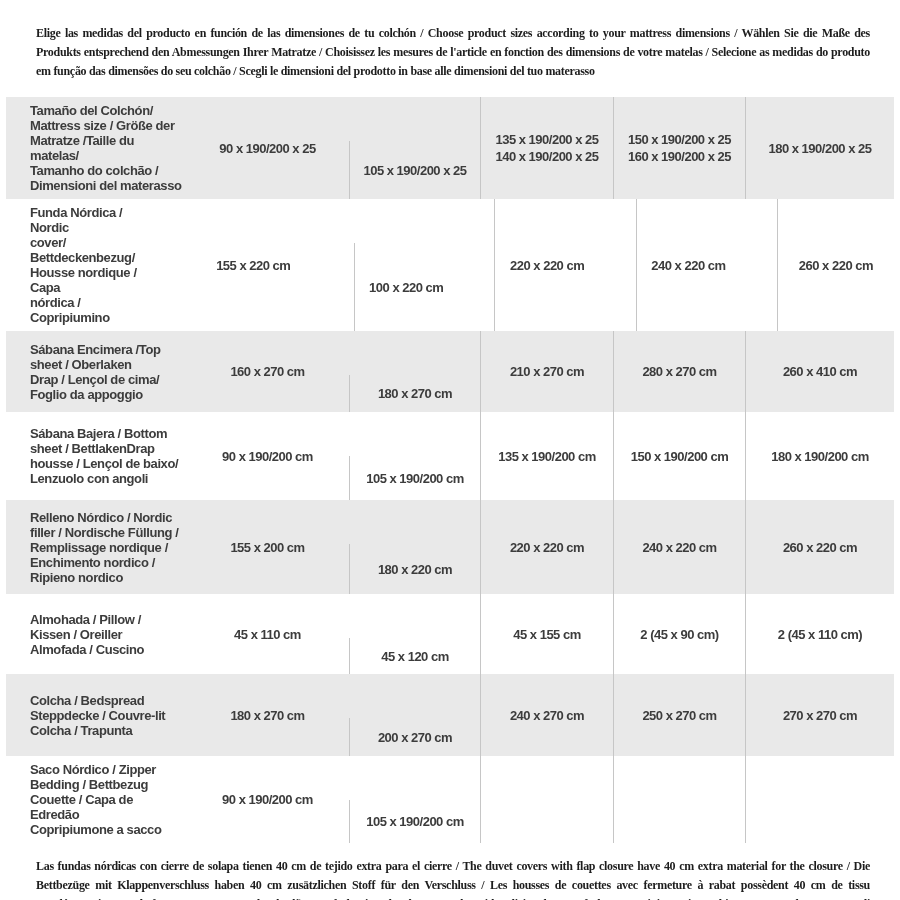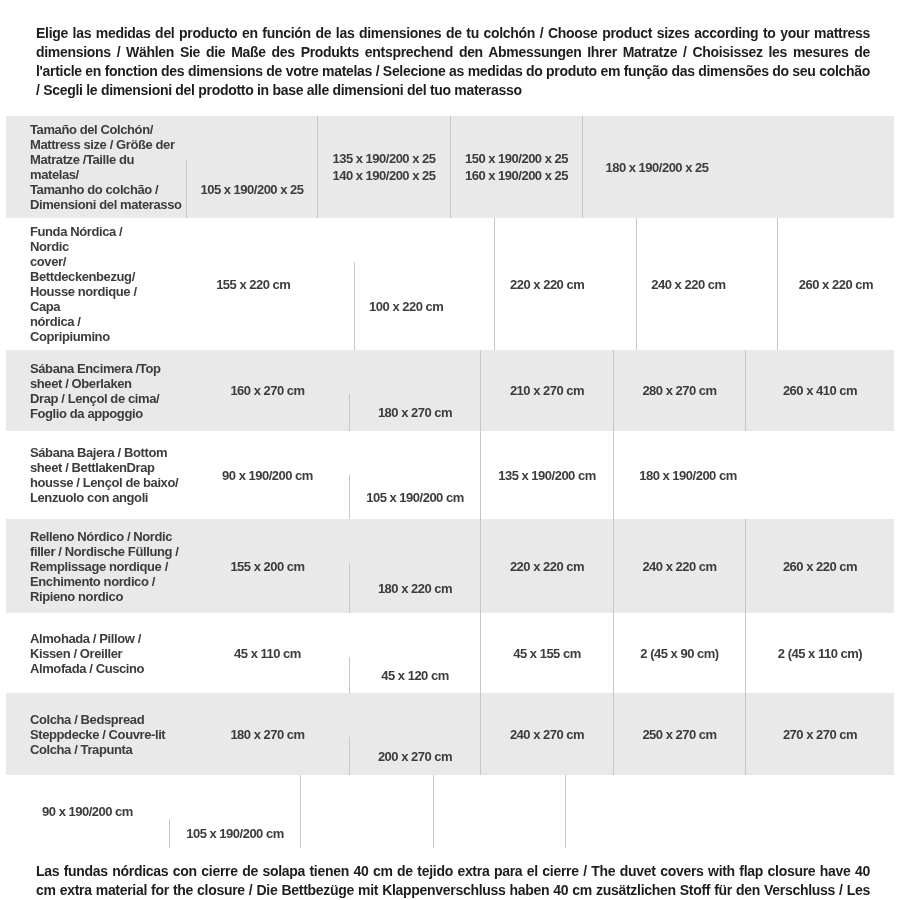--- a/index.html
+++ b/index.html
@@ -3,22 +3,22 @@
 <meta charset="utf-8">
 <style>
   html,body{margin:0;padding:0;background:#ffffff;}
   .page{
     width:900px;height:900px;background:#ffffff;overflow:hidden;
     font-family:"Liberation Sans",sans-serif;font-weight:bold;font-stretch:condensed;
     color:#3c3c3c;box-sizing:border-box;
   }
   .para{
     margin:0 30px 0 36px;
-    font-size:14px;line-height:19px;letter-spacing:-0.3px;
-    text-align:justify;color:#1d1d1d;white-space:normal;
+    font-size:12px;line-height:19px;letter-spacing:-0.3px;
+    text-align:justify;color:#1d1d1d;white-space:normal;font-family:Liberation Serif, serif;
   }
   .para.intro{padding-top:24px;}
   .para.footnote{margin-top:14px;}
   .size-table{margin:16px 0 0 6px;width:888px;}
   .t-row{display:flex;align-items:stretch;width:888px;}
   .t-row.shaded{background:#e9e9e9;}
   .t-row.plain{background:#ffffff;}
   .t-row:nth-child(1){min-height:89px;}
   .t-row:nth-child(2){min-height:90px;gap:37px;}
   .t-row:nth-child(3){min-height:81px;}
@@ -54,20 +54,21 @@
   <p class="para intro">Elige las medidas del producto en función de las dimensiones de tu colchón / Choose product sizes according to your mattress dimensions / Wählen Sie die Maße des Produkts entsprechend den Abmessungen Ihrer Matratze / Choisissez les mesures de l'article en fonction des dimensions de votre matelas / Selecione as medidas do produto em função das dimensões do seu colchão / Scegli le dimensioni del prodotto in base alle dimensioni del tuo materasso</p>
 
   <div class="size-table">
 
     <div class="t-row shaded">
       <div class="cell label">Tamaño del Colchón/
 Mattress size / Größe der
 Matratze /Taille du matelas/
 Tamanho do colchão /
 Dimensioni del materasso</div>
+      <div class="cell val v1">90 x 190/200 x 25</div>
       <div class="cell val v2 vl">105 x 190/200 x 25</div>
       <div class="cell val v3 vl">135 x 190/200 x 25
 140 x 190/200 x 25</div>
       <div class="cell val v4 vl">150 x 190/200 x 25
 160 x 190/200 x 25</div>
       <div class="cell val v5 vl">180 x 190/200 x 25</div>
     </div>
 
     <div class="t-row plain">
       <div class="cell label">Funda Nórdica /  Nordic
@@ -94,20 +95,21 @@
     </div>
 
     <div class="t-row plain">
       <div class="cell label">Sábana Bajera / Bottom
 sheet / BettlakenDrap
 housse / Lençol de baixo/
 Lenzuolo con angoli</div>
       <div class="cell val v1">90 x 190/200 cm</div>
       <div class="cell val v2 vl">105 x 190/200 cm</div>
       <div class="cell val v3 vl">135 x 190/200 cm</div>
+      <div class="cell val v4 vl">150 x 190/200 cm</div>
       <div class="cell val v5 vl">180 x 190/200 cm</div>
     </div>
 
     <div class="t-row shaded">
       <div class="cell label">Relleno Nórdico / Nordic
 filler / Nordische Füllung /
 Remplissage nordique /
 Enchimento nordico /
 Ripieno nordico</div>
       <div class="cell val v1">155 x 200 cm</div>
@@ -133,20 +135,24 @@
 Steppdecke / Couvre-lit
 Colcha / Trapunta</div>
       <div class="cell val v1">180 x 270 cm</div>
       <div class="cell val v2 vl">200 x 270 cm</div>
       <div class="cell val v3 vl">240 x 270 cm</div>
       <div class="cell val v4 vl">250 x 270 cm</div>
       <div class="cell val v5 vl">270 x 270 cm</div>
     </div>
 
     <div class="t-row plain">
+      <div class="cell label">Saco Nórdico / Zipper
+Bedding / Bettbezug
+Couette  / Capa de Edredão
+Copripiumone a sacco</div>
       <div class="cell val v1">90 x 190/200 cm</div>
       <div class="cell val v2 vl">105 x 190/200 cm</div>
       <div class="cell val v3 vl"></div>
       <div class="cell val v4 vl"></div>
       <div class="cell val v5 vl"></div>
     </div>
 
   </div>
 
   <p class="para footnote">Las fundas nórdicas con cierre de solapa tienen 40 cm de tejido extra para el cierre  / The duvet covers with flap closure have 40 cm extra material for the closure / Die Bettbezüge mit Klappenverschluss haben 40 cm zusätzlichen Stoff für den Verschluss / Les housses de couettes avec fermeture à rabat possèdent 40 cm de tissu supplémentaire pour la fermeture / As capas de edredão com fecho tipo aba têm 40 cm de tecido adicional para o fecho / I copripiumoni con chiusura a patta hanno 40 cm di tessuto extra per la chiusura</p>

